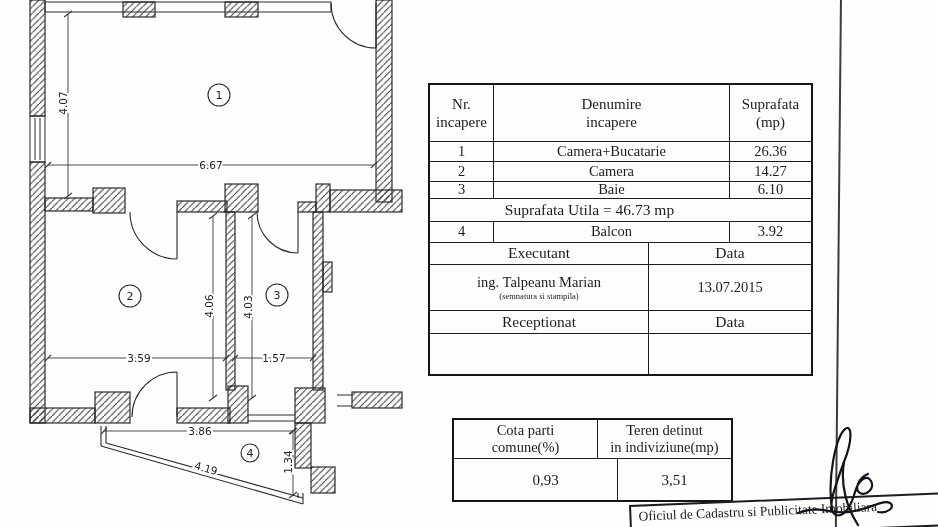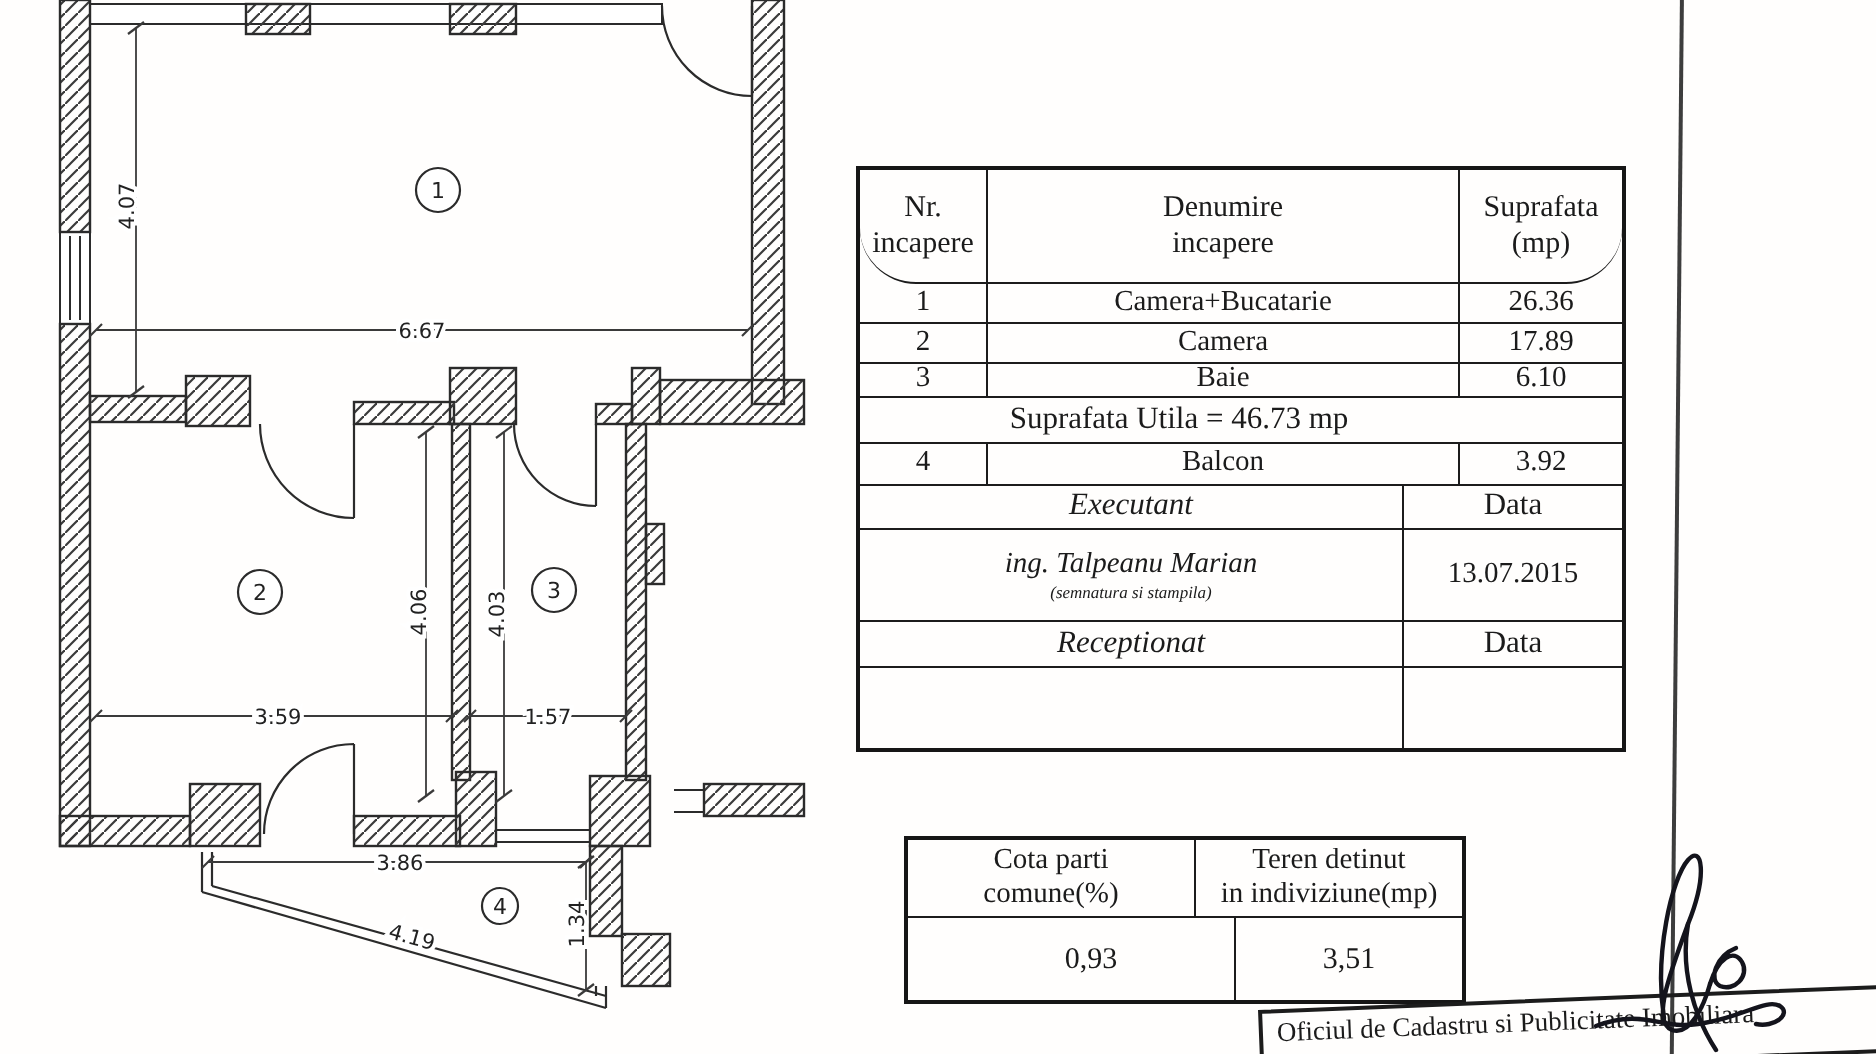--- a/index.html
+++ b/index.html
@@ -11,21 +11,21 @@
   .rooms-table{position:absolute;left:428px;top:83px;width:385px;border:2px solid #161616;
                box-sizing:border-box;background:#fffefd;}
   .tr{display:flex;box-sizing:border-box;border-bottom:1.5px solid #1c1c1c;}
   .tr:last-child{border-bottom:none;}
   .td{box-sizing:border-box;display:flex;flex-direction:column;align-items:center;justify-content:center;
       text-align:center;line-height:1.2;}
   .vline{border-right:1.5px solid #1c1c1c;}
   .c-nr{width:64px;}
   .c-den{width:236px;}
   .c-sup{flex:1;}
-  .c-exe{width:272px;font-style:italic;}
+  .c-exe{width:219px;}
   .c-dat{flex:1;}
   .hdr{font-size:15px;white-space:pre-line;}
   .cell{font-size:14.5px;}
   .merged{font-size:15.5px;}
   .shift-left{padding-right:62px;}
   .small-note{font-size:8.5px;line-height:1.1;}
 
   
   .own-table{position:absolute;left:452px;top:418px;width:281px;border:2px solid #161616;
              box-sizing:border-box;background:#fffefd;}
@@ -178,38 +178,38 @@
       <g>
           <circle cx="250" cy="453" r="9" fill="#fff" stroke="#2b2b2b" stroke-width="1.1"></circle>
         <text x="250" y="457">4</text>
         </g>
     </g>
   </svg>
 
   <div class="smudge"></div>
 
   <div class="rooms-table">
-    <div class="tr" style="height:57px;border-radius:28px;">
+    <div class="tr" style="height:57px;">
       <div class="td c-nr vline hdr">Nr.
 incapere</div>
       <div class="td c-den vline hdr">Denumire
 incapere</div>
       <div class="td c-sup hdr">Suprafata
 (mp)</div>
     </div>
 
     <div class="tr" style="height:20px;">
       <div class="td c-nr vline cell">1</div>
       <div class="td c-den vline cell">Camera+Bucatarie</div>
       <div class="td c-sup cell">26.36</div>
     </div>
     <div class="tr" style="height:20px;">
       <div class="td c-nr vline cell">2</div>
       <div class="td c-den vline cell">Camera</div>
-      <div class="td c-sup cell">17.89</div>
+      <div class="td c-sup cell">14.27</div>
     </div>
     <div class="tr" style="height:17px;">
       <div class="td c-nr vline cell">3</div>
       <div class="td c-den vline cell">Baie</div>
       <div class="td c-sup cell">6.10</div>
     </div>
 
     <div class="tr" style="height:23px;">
       <div class="td merged shift-left" style="flex:1;">Suprafata Utila =  46.73 mp</div>
     </div>

